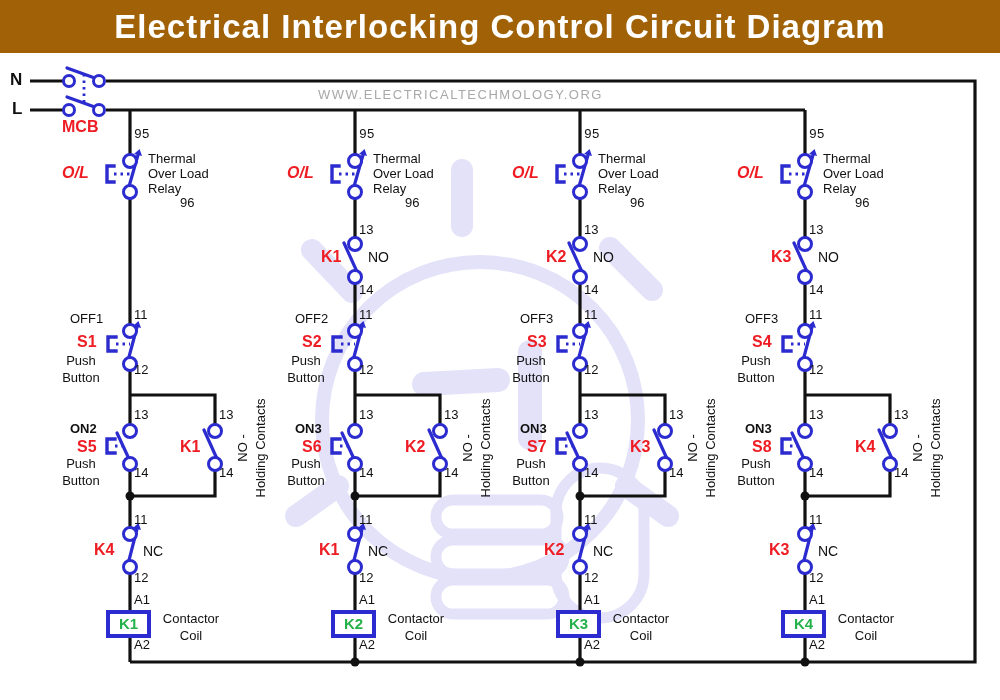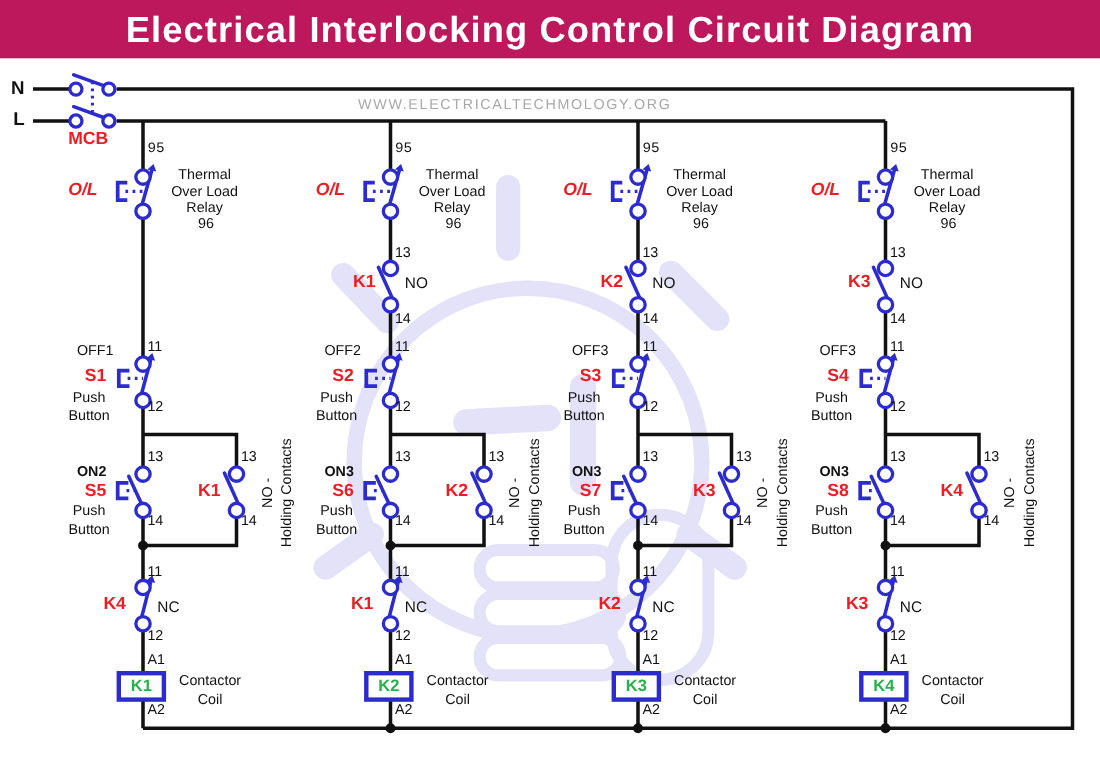--- a/index.html
+++ b/index.html
@@ -4,41 +4,41 @@
 <style>
   :root{
     --blue:#2b2bd0;
     --red:#ee1c23;
     --green:#26b24b;
     --ink:#111;
   }
   html,body{margin:0;padding:0;background:#fff;}
   .stage{position:relative;width:1000px;height:700px;background:#fff;overflow:hidden;
          font-family:"Liberation Sans",sans-serif;color:var(--ink);}
-  .titlebar{position:absolute;left:0;top:0;width:1000px;height:53px;background:#be185d;
+  .titlebar{position:absolute;left:0;top:0;width:1000px;height:53px;background:#a16207;
             display:flex;align-items:center;justify-content:center;}
   .title{color:#fff;font-size:33px;font-weight:bold;letter-spacing:1px;white-space:nowrap;}
   #csvg{position:absolute;left:0;top:0;}
   
   #csvg .wire{stroke:var(--ink);stroke-width:3.2;fill:none;}
   #csvg .blade{stroke:var(--blue);stroke-width:3.2;fill:none;stroke-linecap:round;}
   #csvg .act{stroke:var(--blue);stroke-width:3.4;fill:none;stroke-linecap:square;}
   #csvg .term{fill:#fff;stroke:var(--blue);stroke-width:3;}
   #csvg .dash{stroke:var(--blue);stroke-width:2.8;stroke-dasharray:2.5 4;fill:none;}
   #csvg .arr{fill:var(--blue);stroke:none;}
   #csvg .dot{fill:var(--ink);stroke:none;}
   #csvg .coilrect{fill:#fff;stroke:var(--blue);stroke-width:4;}
   #csvg .wm{stroke:#e3e2f9;fill:none;}
   
   .lbl{position:absolute;white-space:nowrap;font-size:13px;color:var(--ink);}
   .red{color:var(--red);font-weight:bold;font-size:16px;text-align:right;}
   .cap{white-space:normal;text-align:center;line-height:17px;}
   .branch{position:absolute;left:0;top:0;width:0;height:0;}
   .t95 {left:calc(var(--x) + 4px);  top:127px;font-family:Liberation Mono, monospace;}
-  .olname{left:calc(var(--x) + 18px);top:151px;width:76px;white-space:normal;text-align:center;line-height:15px;}
+  .olname{left:calc(var(--x) + 18px);top:151px;width:76px;white-space:normal;line-height:15px;}
   .ollbl{left:calc(var(--x) - 68px);top:164px;font-style:italic;}
   .t96 {left:calc(var(--x) + 4px);  top:195px;margin-left:46px;}
   .t13a{left:calc(var(--x) + 4px);  top:222px;}
   .auxid{left:calc(var(--x) - 34px);top:248px;}
   .auxtype{left:calc(var(--x) + 13px);top:249px;font-size:14px;}
   .t14a{left:calc(var(--x) + 4px);  top:282px;}
   .t11o{left:calc(var(--x) + 4px);  top:307px;}
   .offfn{left:calc(var(--x) - 60px);top:311px;}
   .offid{left:calc(var(--x) - 53px);top:333px;}
   .offcap{left:calc(var(--x) - 81px);top:352px;width:64px;}
@@ -58,21 +58,21 @@
   .nctype{left:calc(var(--x) + 13px);top:543px;font-size:14px;}
   .t12c{left:calc(var(--x) + 4px);  top:570px;}
   .tA1 {left:calc(var(--x) + 4px);  top:592px;}
   .coilid{left:calc(var(--x) - 22px);top:615px;width:41px;text-align:center;
           color:var(--green);font-weight:bold;font-size:15px;}
   .coilcap{left:calc(var(--x) + 27px);top:610px;width:68px;}
   .tA2 {left:calc(var(--x) + 4px);  top:637px;}
   .nlab{left:10px;top:70px;font-size:17px;font-weight:bold;}
   .llab{left:12px;top:99px;font-size:17px;font-weight:bold;}
   .mcblab{left:62px;top:118px;}
-  .url{left:318px;top:87px;width:300px;text-align:center;letter-spacing:1.5px;color:#a8a8a8;}
+  .url{left:318px;top:87px;width:300px;letter-spacing:1.5px;color:#a8a8a8;}
 </style>
 </head>
 <body>
 
 <div class="stage">
 
   <svg id="csvg" width="1000" height="700" viewBox="0 0 1000 700">
     <defs>
       <g id="sym-ol">
         <line class="blade" x1="-4" y1="36" x2="8" y2="-6"></line>

